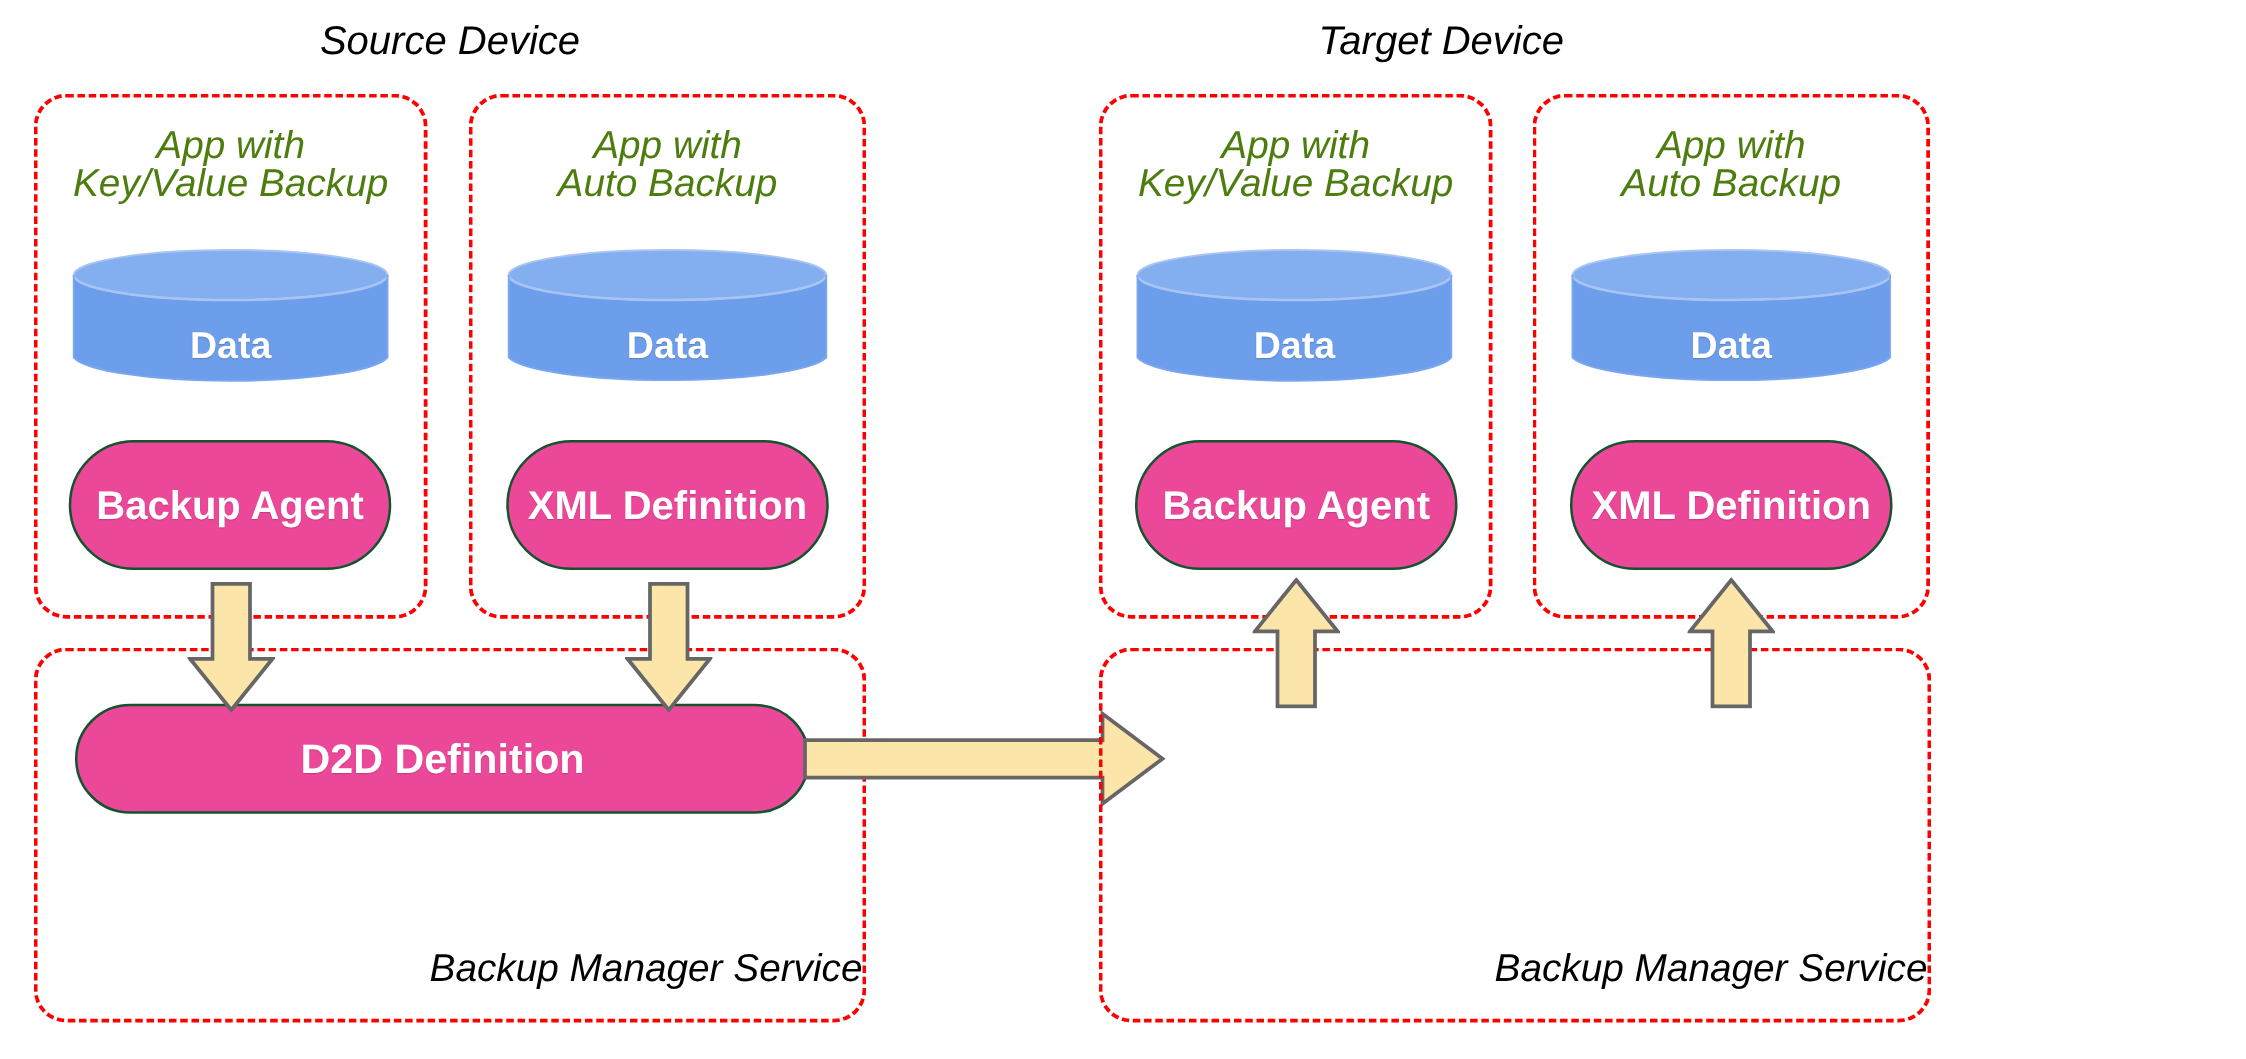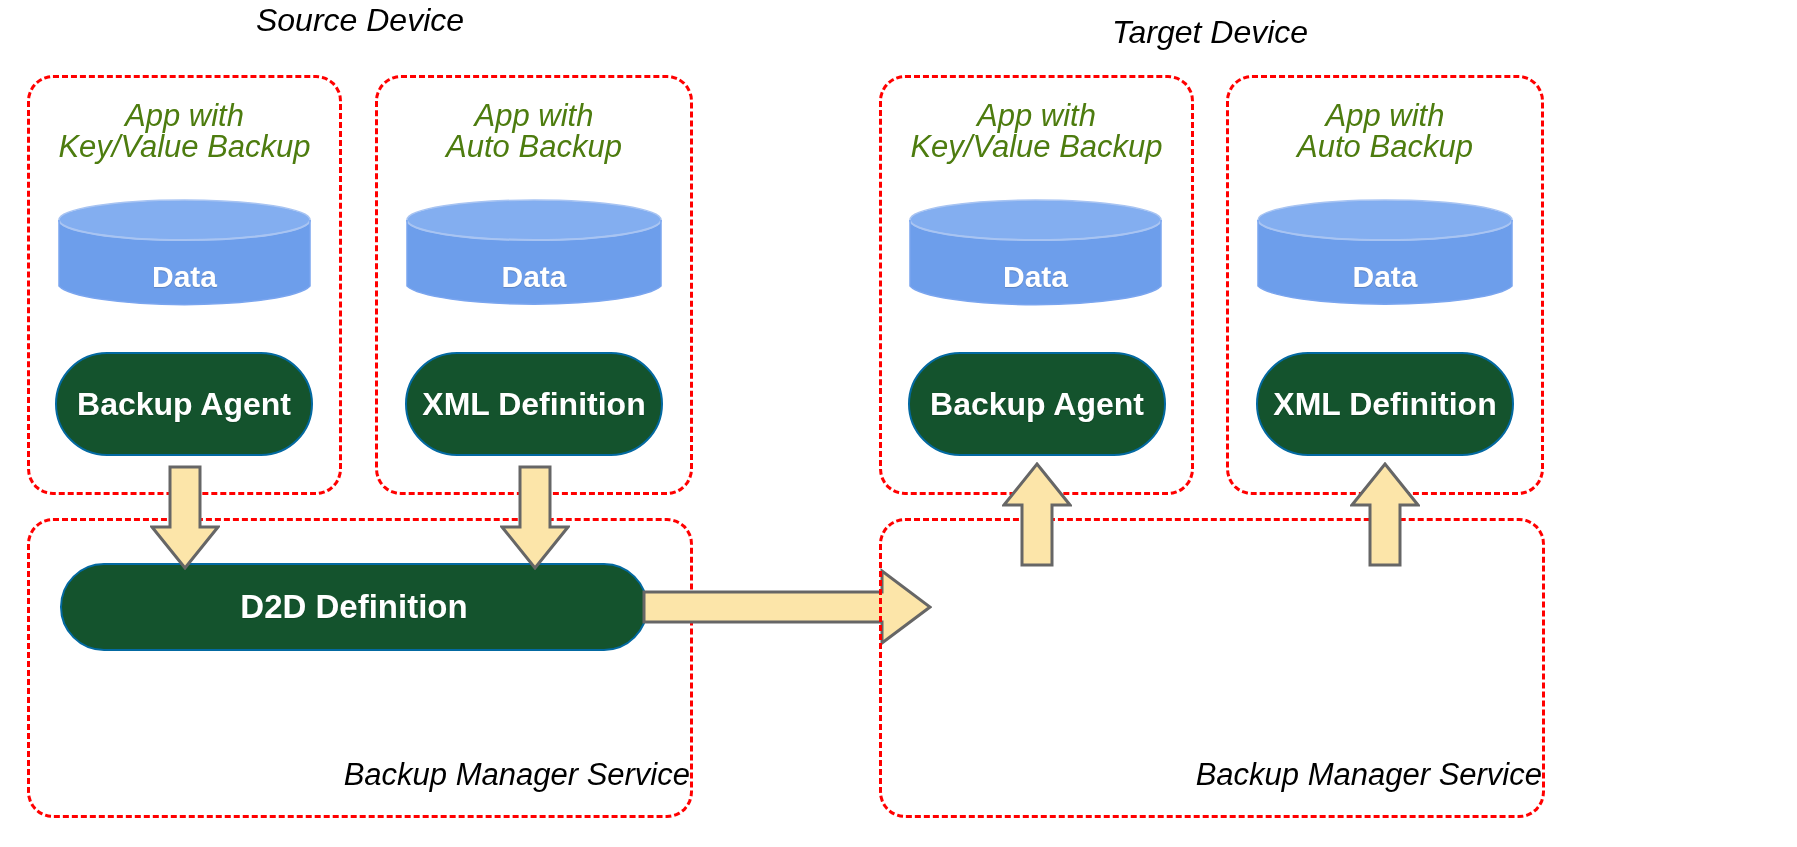--- a/index.html
+++ b/index.html
@@ -76,22 +76,22 @@
     text-align: center;
     color: #ffffff;
     font-weight: bold;
     font-size: 30px;
     text-shadow: 0 1px 1px rgba(0,0,0,0.18);
   }
 
   
   .pill {
     position: absolute;
-    background: #14532d;
-    border: 2px solid #0369a1;
+    background: #ec4899;
+    border: 2px solid #14532d;
     border-radius: 999px;
     box-sizing: border-box;
     display: flex;
     align-items: center;
     justify-content: center;
     color: #ffffff;
     font-weight: bold;
     font-size: 32px;
     text-shadow: 0 1px 1px rgba(0,0,0,0.18);
   }
@@ -104,21 +104,21 @@
   .arrow {
     position: absolute;
   }
   .arrow svg { display: block; }
 </style>
 </head>
 <body>
 
 <div id="canvas">
 
-  <div class="device-title" style="left:150px; top:2px; width:420px;">Source Device</div>
+  <div class="device-title" style="left:150px; top:14px; width:420px;">Source Device</div>
 
   <div class="dashed-box" style="left:27px; top:75px; width:315px; height:420px;">
     <div class="app-label">App with
 Key/Value Backup</div>
   </div>
 
   <div class="cylinder" style="left:57px; top:198px; width:255px; height:110px;">
     <svg width="255" height="110" viewBox="0 0 255 110">
       <path d="M2,22 L2,88 A127,22 0 0 0 253,88 L253,22 Z" fill="#6d9eeb"></path>
       <ellipse cx="127.5" cy="22" rx="125.5" ry="20" fill="#83aef0" stroke="#a8c4f2" stroke-width="1.5"></ellipse>
@@ -164,21 +164,21 @@
       <path d="M20,2 L50,2 L50,62 L68,62 L35,103 L2,62 L20,62 Z" fill="#fce5a9" stroke="#666666" stroke-width="3" stroke-linejoin="miter"></path>
     </svg>
   </div>
 
   <div class="arrow" style="left:642px; top:568px; width:290px; height:78px;">
     <svg width="290" height="78" viewBox="0 0 290 78">
       <path d="M2,24 L240,24 L240,3 L288,39 L240,75 L240,54 L2,54 Z" fill="#fce5a9" stroke="#666666" stroke-width="3" stroke-linejoin="miter"></path>
     </svg>
   </div>
 
-  <div class="device-title" style="left:1000px; top:14px; width:420px;">Target Device</div>
+  <div class="device-title" style="left:943px; top:14px; width:420px;">Target Device</div>
 
   <div class="dashed-box" style="left:879px; top:75px; width:315px; height:420px;">
     <div class="app-label">App with
 Key/Value Backup</div>
   </div>
 
   <div class="cylinder" style="left:908px; top:198px; width:255px; height:110px;">
     <svg width="255" height="110" viewBox="0 0 255 110">
       <path d="M2,22 L2,88 A127,22 0 0 0 253,88 L253,22 Z" fill="#6d9eeb"></path>
       <ellipse cx="127.5" cy="22" rx="125.5" ry="20" fill="#83aef0" stroke="#a8c4f2" stroke-width="1.5"></ellipse>

